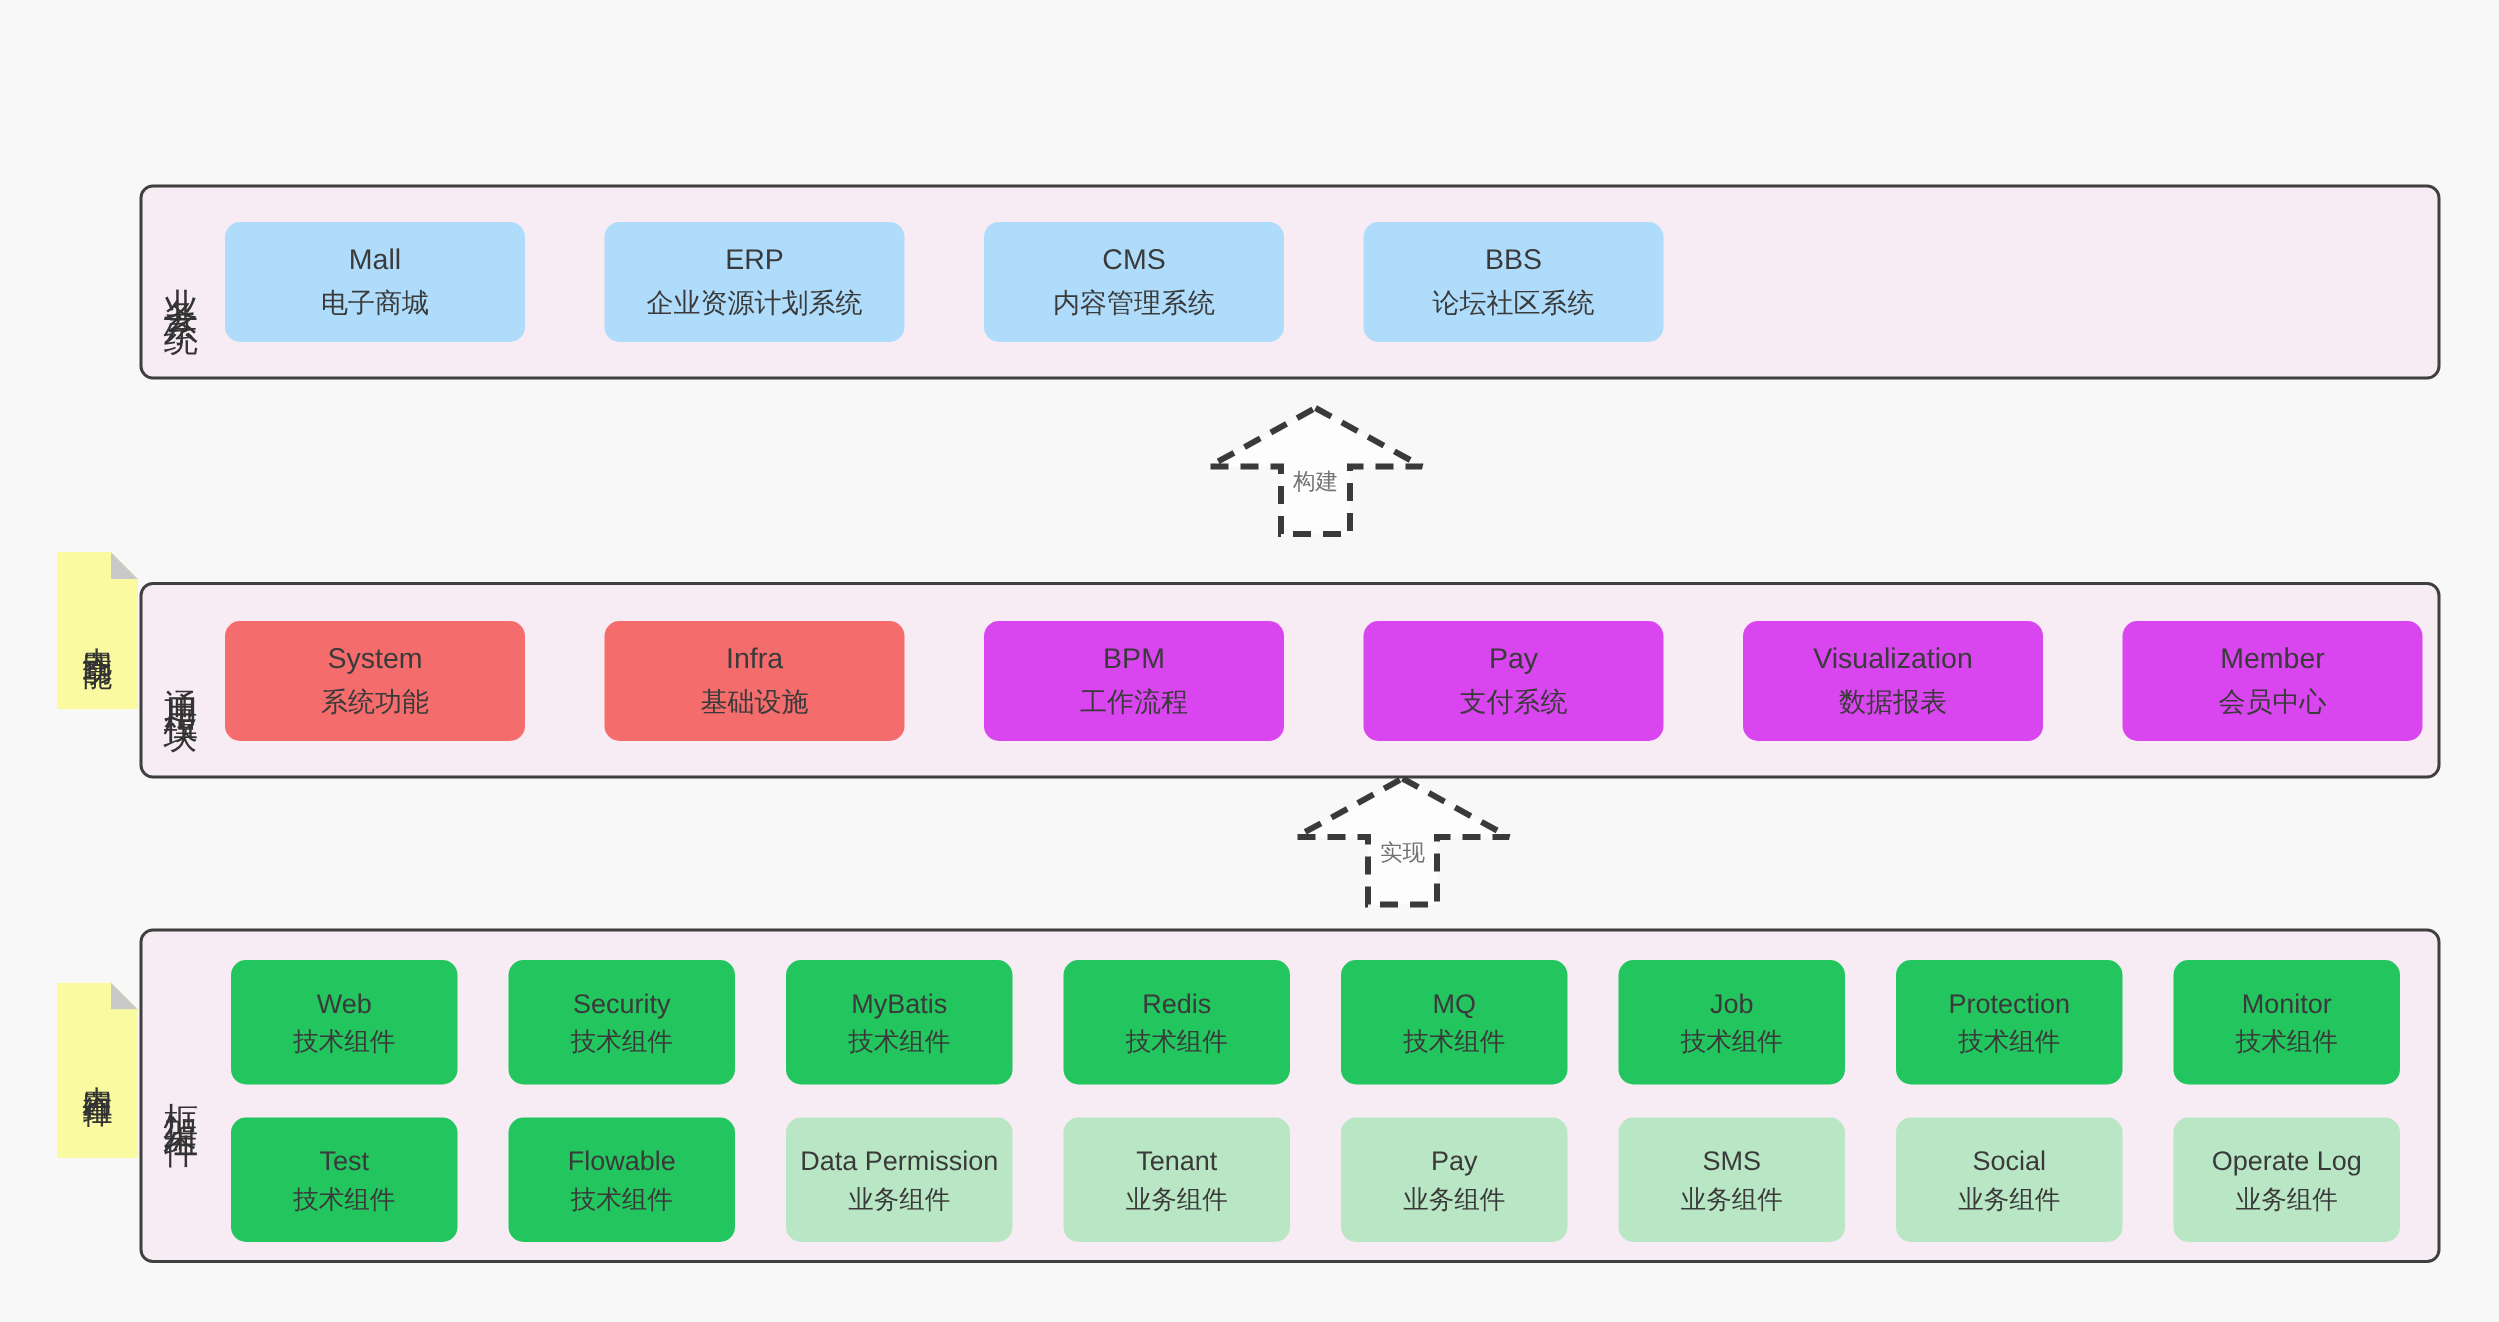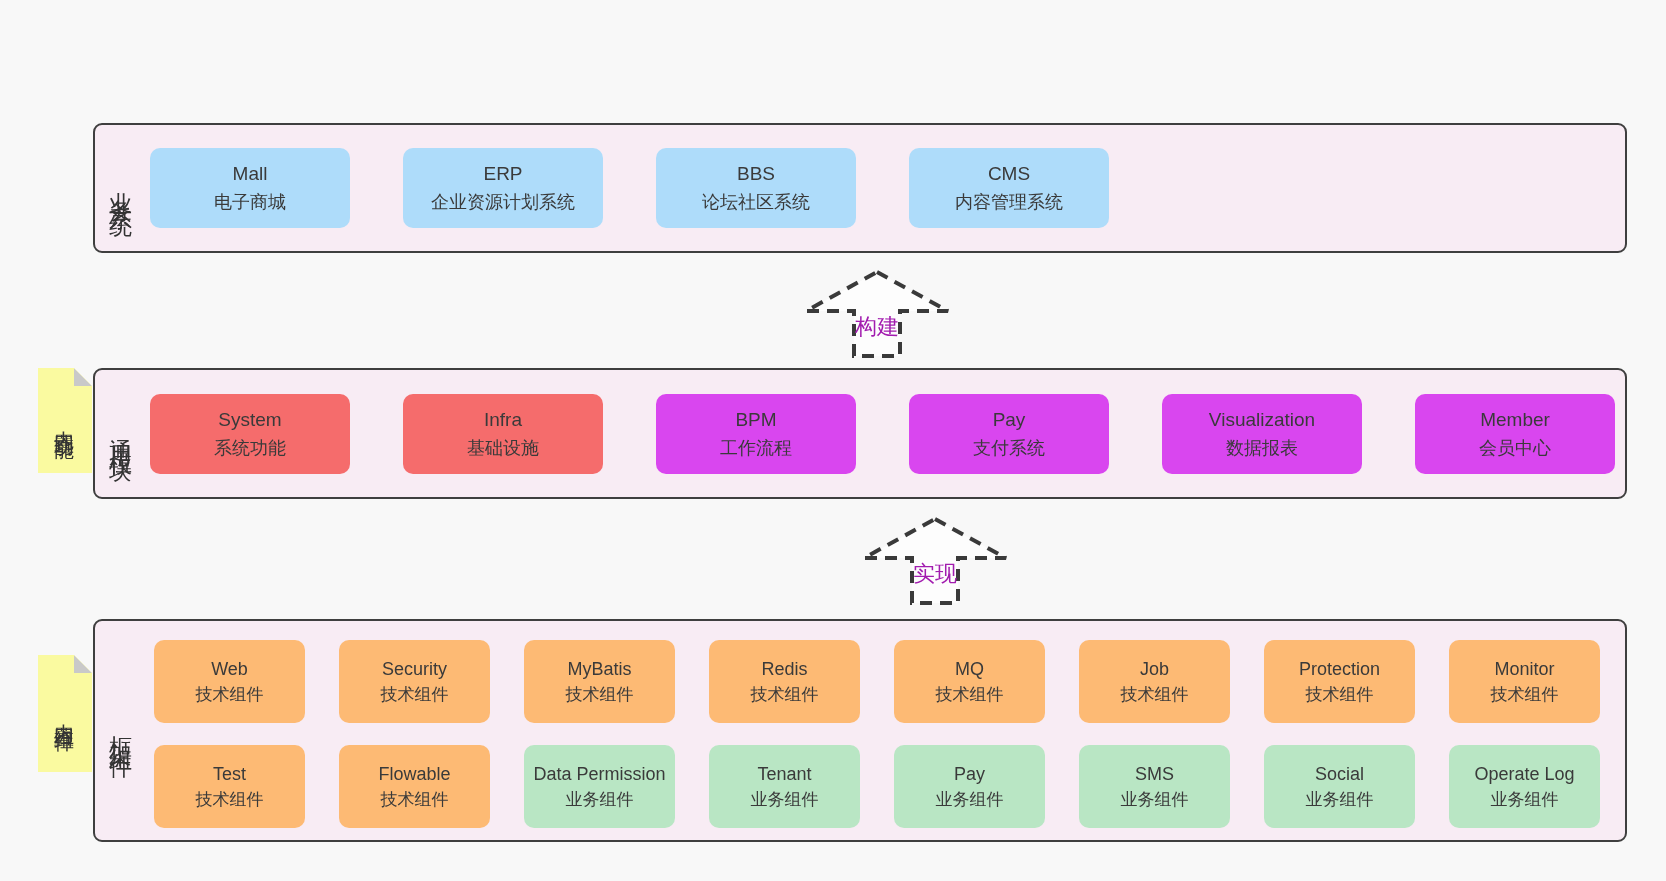--- a/index.html
+++ b/index.html
@@ -3,39 +3,39 @@
 <meta charset="utf-8">
 <style>
   html,body{margin:0;padding:0;background:#f8f8f8;}
   .stage{position:relative;width:1666px;height:881px;background:#f8f8f8;
          font-family:"Liberation Sans",sans-serif;color:#3a3a3a;overflow:hidden;}
 
   
   .band{position:absolute;left:93px;width:1534px;background:#f8ecf4;
         border:2px solid #3f3f3f;border-radius:9px;box-sizing:border-box;z-index:2;}
   .band1{top:123px;height:130px;}
-  .band2{top:368px;height:131px;}
+  .band2{top:388px;height:131px;}
   .band3{top:619px;height:223px;}
 
   .band-label{position:absolute;left:11px;top:50%;transform:translateY(-50%);
               writing-mode:vertical-rl;text-orientation:upright;
               font-size:23px;letter-spacing:7px;color:#333;white-space:nowrap;}
 
   
   .boxes{position:absolute;left:55px;top:50%;transform:translateY(-50%);
          display:flex;gap:53px;}
   .box{box-sizing:border-box;border-radius:10px;display:flex;flex-direction:column;
        align-items:center;justify-content:center;text-align:center;}
   .box .en{font-size:19px;line-height:28px;}
   .box .zh{font-size:18px;line-height:28px;}
   .b6{width:200px;height:80px;}
   .blue{background:#aedcfa;}
   .red{background:#f56c6c;}
   .pink{background:#d946ef;}
-  .green{background:#fdba74;}
+  .green{background:#22c55e;}
   .lgreen{background:#b9e6c4;}
 
   .grid{position:absolute;left:59px;top:19px;display:flex;flex-direction:column;gap:22px;}
   .grid .row{display:flex;gap:34px;}
   .b8{width:151px;height:83px;padding:2px;}
   .b8 .en{font-size:18px;line-height:26px;}
   .b8 .zh{font-size:17px;line-height:26px;}
 
   
   .note{position:absolute;width:54px;background:#fafaa0;z-index:1;
@@ -47,21 +47,21 @@
               clip-path:polygon(0 0,100% 100%,0 100%);}
   .note .note-label{writing-mode:vertical-rl;text-orientation:upright;
                     font-size:20px;letter-spacing:3px;color:#333;}
 
   
   .arrow{position:absolute;width:150px;height:92px;z-index:3;}
   .arrow1{left:802px;top:268px;}
   .arrow2{left:860px;top:515px;}
   .arrow svg{position:absolute;left:0;top:0;}
   .arrow .arrow-label{position:absolute;left:50%;top:44px;transform:translateX(-50%);
-                      font-size:22px;color:#a21caf;white-space:nowrap;}
+                      font-size:15px;color:#737373;white-space:nowrap;}
 </style>
 </head>
 <body>
 
 <div class="stage">
 
   <div class="note note-mid">
     <span class="fold"></span>
     <span class="note-label">内置功能</span>
   </div>
@@ -75,26 +75,26 @@
     <div class="boxes">
       <div class="box b6 blue">
         <div class="en">Mall</div>
         <div class="zh">电子商城</div>
       </div>
       <div class="box b6 blue">
         <div class="en">ERP</div>
         <div class="zh">企业资源计划系统</div>
       </div>
       <div class="box b6 blue">
+        <div class="en">CMS</div>
+        <div class="zh">内容管理系统</div>
+      </div>
+      <div class="box b6 blue">
         <div class="en">BBS</div>
         <div class="zh">论坛社区系统</div>
-      </div>
-      <div class="box b6 blue">
-        <div class="en">CMS</div>
-        <div class="zh">内容管理系统</div>
       </div>
     </div>
   </div>
 
   <div class="arrow arrow1">
     <svg width="150" height="92" viewBox="0 0 150 92">
       <polygon points="75,4 146,43 98,43 98,88 52,88 52,43 4,43" fill="#fdfdfd" stroke="#3a3a3a" stroke-width="4" stroke-dasharray="12 8"></polygon>
     </svg>
     <div class="arrow-label">构建</div>
   </div>

